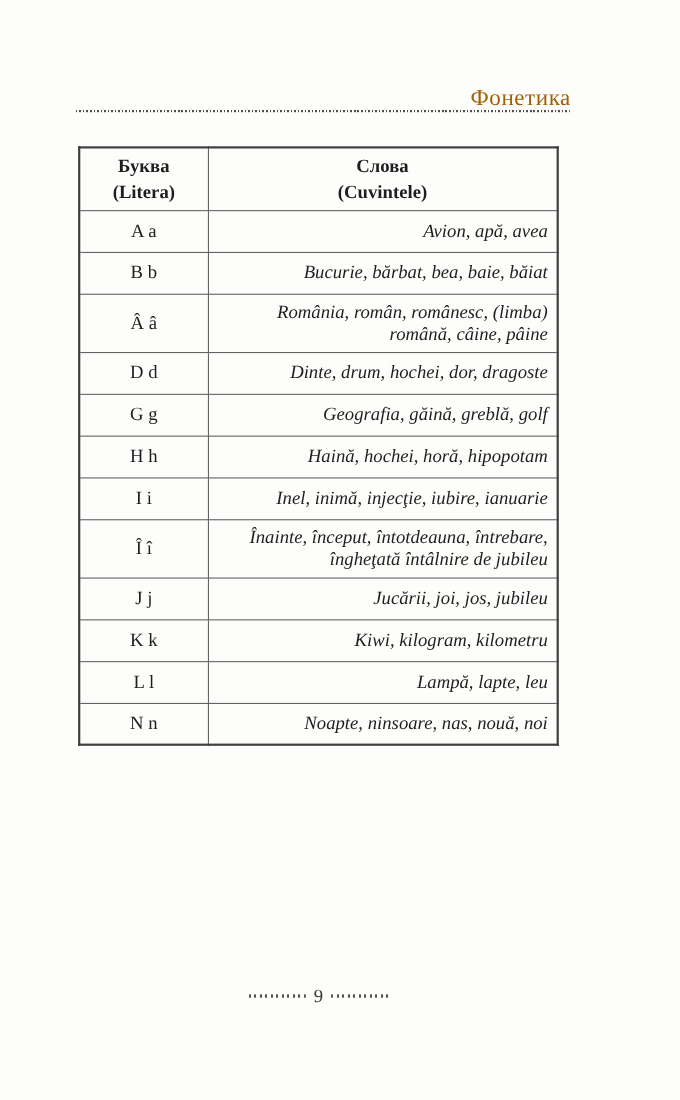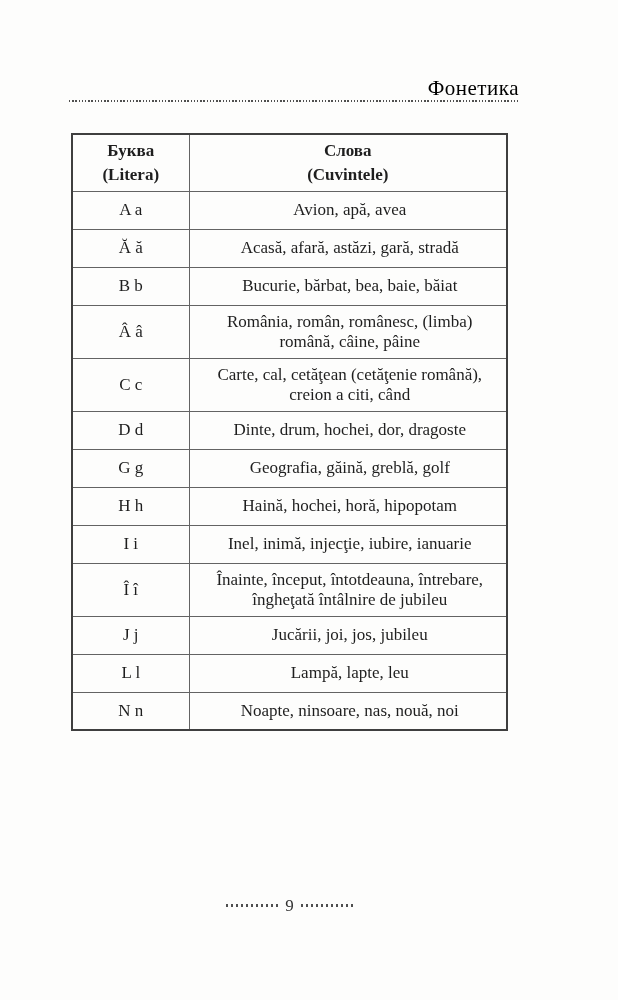--- a/index.html
+++ b/index.html
@@ -14,21 +14,21 @@
     width: 618px; height: 1000px;
     background: #fdfdfc;
     overflow: hidden;
   }
   
   .running-head {
     position: absolute;
     top: 76px; right: 99px;
     font-size: 21px;
     letter-spacing: 0.5px;
-    color: #000000;
+    color: #a16207;
   }
   .head-rule {
     position: absolute;
     top: 100px; left: 69px; width: 449px; height: 2px;
     background: repeating-linear-gradient(90deg, #4f4f4f 0 1.4px, transparent 1.4px 3.2px);
   }
   
   table.phonetics {
     position: absolute;
     top: 133px; left: 71px;
@@ -50,22 +50,23 @@
     font-weight: bold;
     line-height: 24px;
     font-size: 17px;
   }
   td.letter-cell {
     text-align: center;
     font-weight: normal;
     padding: 6px 2px;
   }
   td.words-cell {
-    text-align: center;
+    text-align: right;
     padding: 6px 8px 6px 12px;
+    font-style: italic;
   }
   td.words-cell .word-line {
     line-height: 20px;
   }
   
   .folio {
     position: absolute;
     top: 896px; left: 71px; width: 437px;
     text-align: center;
     font-size: 17px;
@@ -108,43 +109,30 @@
       </tr>
     </thead>
     <tbody id="rows-body">
         <tr class="letter-row">
           <td class="letter-cell"><span>A a</span></td>
           <td class="words-cell">
             <div class="word-line">Avion, apă, avea</div>
           </td>
         </tr>
         <tr class="letter-row">
-          <td class="letter-cell"><span>Ă ă</span></td>
-          <td class="words-cell">
-            <div class="word-line">Acasă, afară, astăzi, gară, stradă</div>
-          </td>
-        </tr>
-        <tr class="letter-row">
           <td class="letter-cell"><span>B b</span></td>
           <td class="words-cell">
             <div class="word-line">Bucurie, bărbat, bea, baie, băiat</div>
           </td>
         </tr>
         <tr class="letter-row">
           <td class="letter-cell"><span>Â â</span></td>
           <td class="words-cell">
             <div class="word-line">România, român, românesc, (limba)</div>
             <div class="word-line">română, câine, pâine</div>
-          </td>
-        </tr>
-        <tr class="letter-row">
-          <td class="letter-cell"><span>C c</span></td>
-          <td class="words-cell">
-            <div class="word-line">Carte, cal, cetăţean (cetăţenie română),</div>
-            <div class="word-line">creion a citi, când</div>
           </td>
         </tr>
         <tr class="letter-row">
           <td class="letter-cell"><span>D d</span></td>
           <td class="words-cell">
             <div class="word-line">Dinte, drum, hochei, dor, dragoste</div>
           </td>
         </tr>
         <tr class="letter-row">
           <td class="letter-cell"><span>G g</span></td>
@@ -171,20 +159,26 @@
             <div class="word-line">îngheţată întâlnire de jubileu</div>
           </td>
         </tr>
         <tr class="letter-row">
           <td class="letter-cell"><span>J j</span></td>
           <td class="words-cell">
             <div class="word-line">Jucării, joi, jos, jubileu</div>
           </td>
         </tr>
         <tr class="letter-row">
+          <td class="letter-cell"><span>K k</span></td>
+          <td class="words-cell">
+            <div class="word-line">Kiwi, kilogram, kilometru</div>
+          </td>
+        </tr>
+        <tr class="letter-row">
           <td class="letter-cell"><span>L l</span></td>
           <td class="words-cell">
             <div class="word-line">Lampă, lapte, leu</div>
           </td>
         </tr>
         <tr class="letter-row">
           <td class="letter-cell"><span>N n</span></td>
           <td class="words-cell">
             <div class="word-line">Noapte, ninsoare, nas, nouă, noi</div>
           </td>

